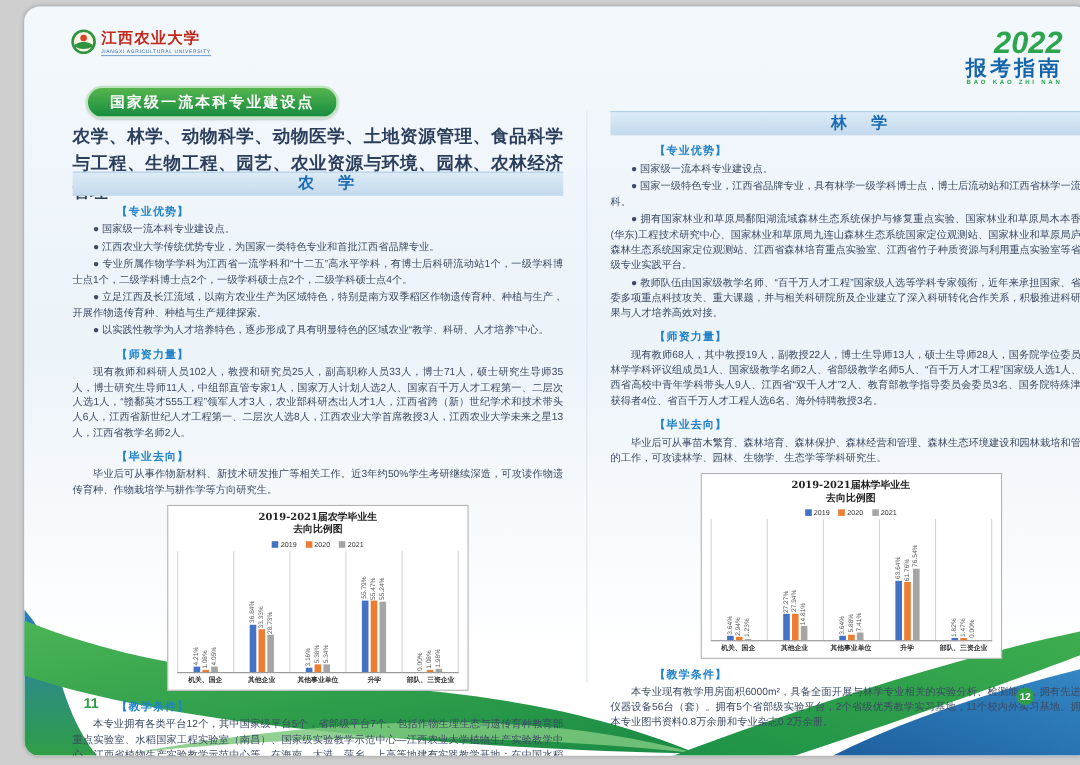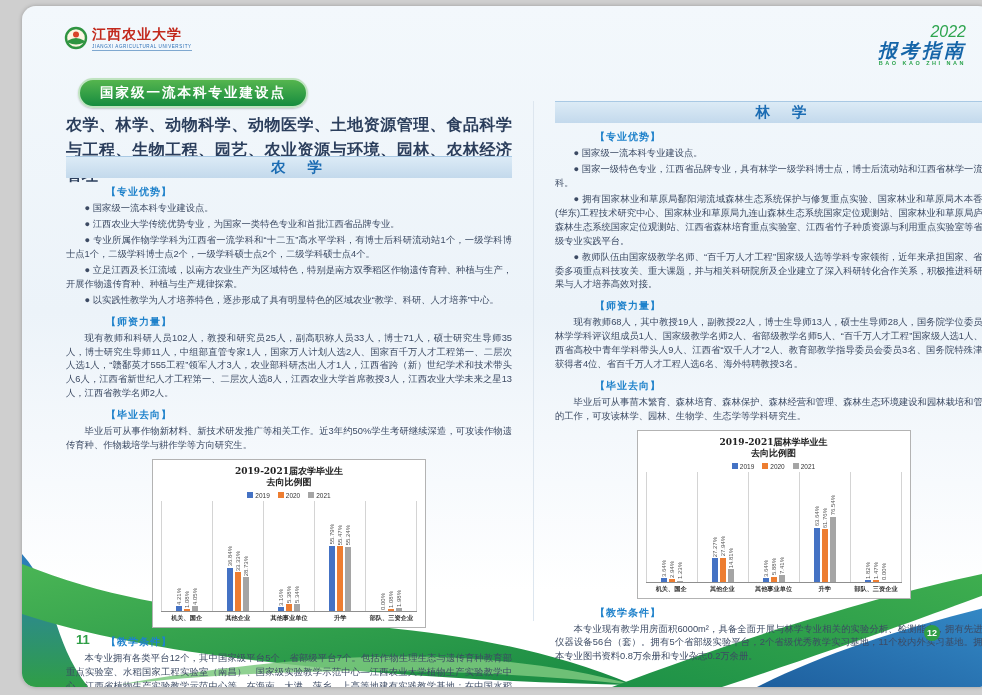--- a/index.html
+++ b/index.html
@@ -8,22 +8,22 @@
   .card{position:absolute;left:6px;top:6px;width:970px;height:681px;border-radius:14px;
         background:linear-gradient(180deg,#f3f8fc 0%,#ecf3f9 45%,#f7fafd 70%,#ffffff 86%);
         overflow:hidden;box-shadow:0 0 4px rgba(0,0,0,.25);margin-left:16px;}
   
   .brandbox{position:absolute;left:42px;top:20px;display:flex;align-items:flex-start;gap:4px;}
   .uni-text{display:flex;flex-direction:column;}
   .uni-cn{color:#c2291d;font-weight:bold;font-size:14px;letter-spacing:1px;
           font-family:"DejaVu Serif","Liberation Serif",serif;}
   .uni-en{color:#2a6db5;font-size:4.5px;letter-spacing:.6px;border-bottom:1px solid #7fa8d0;padding-bottom:1px;}
   .guide{position:absolute;right:26px;top:18px;text-align:right;line-height:1.05;}
-  .guide-year{color:#2da44e;font-weight:normal;font-style:italic;font-size:16px;}
-  .guide-cn{color:#1565a8;font-weight:bold;font-size:19px;letter-spacing:3px;font-style:italic;}
+  .guide-year{color:#2da44e;font-weight:bold;font-style:italic;font-size:28px;}
+  .guide-cn{color:#1565a8;font-weight:bold;font-size:19px;letter-spacing:3px;}
   .guide-py{color:#2da44e;font-size:5.5px;letter-spacing:2.5px;font-weight:bold;}
   .badge{position:absolute;left:56px;top:72px;padding:4px 20px;border-radius:15px;
          background:linear-gradient(180deg,#55b54e,#168c3f);border:2px solid #bfe3c0;
          color:#fff;font-weight:bold;font-size:13.5px;letter-spacing:2px;
          box-shadow:0 1px 2px rgba(0,0,0,.2);}
   .majors{position:absolute;left:44px;top:107px;width:446px;color:#2b3e5c;font-weight:bold;
           font-size:16px;line-height:1.55;text-align:justify;}
   
   .page{position:absolute;}
   .page.left{left:44px;top:150px;width:446px;}

